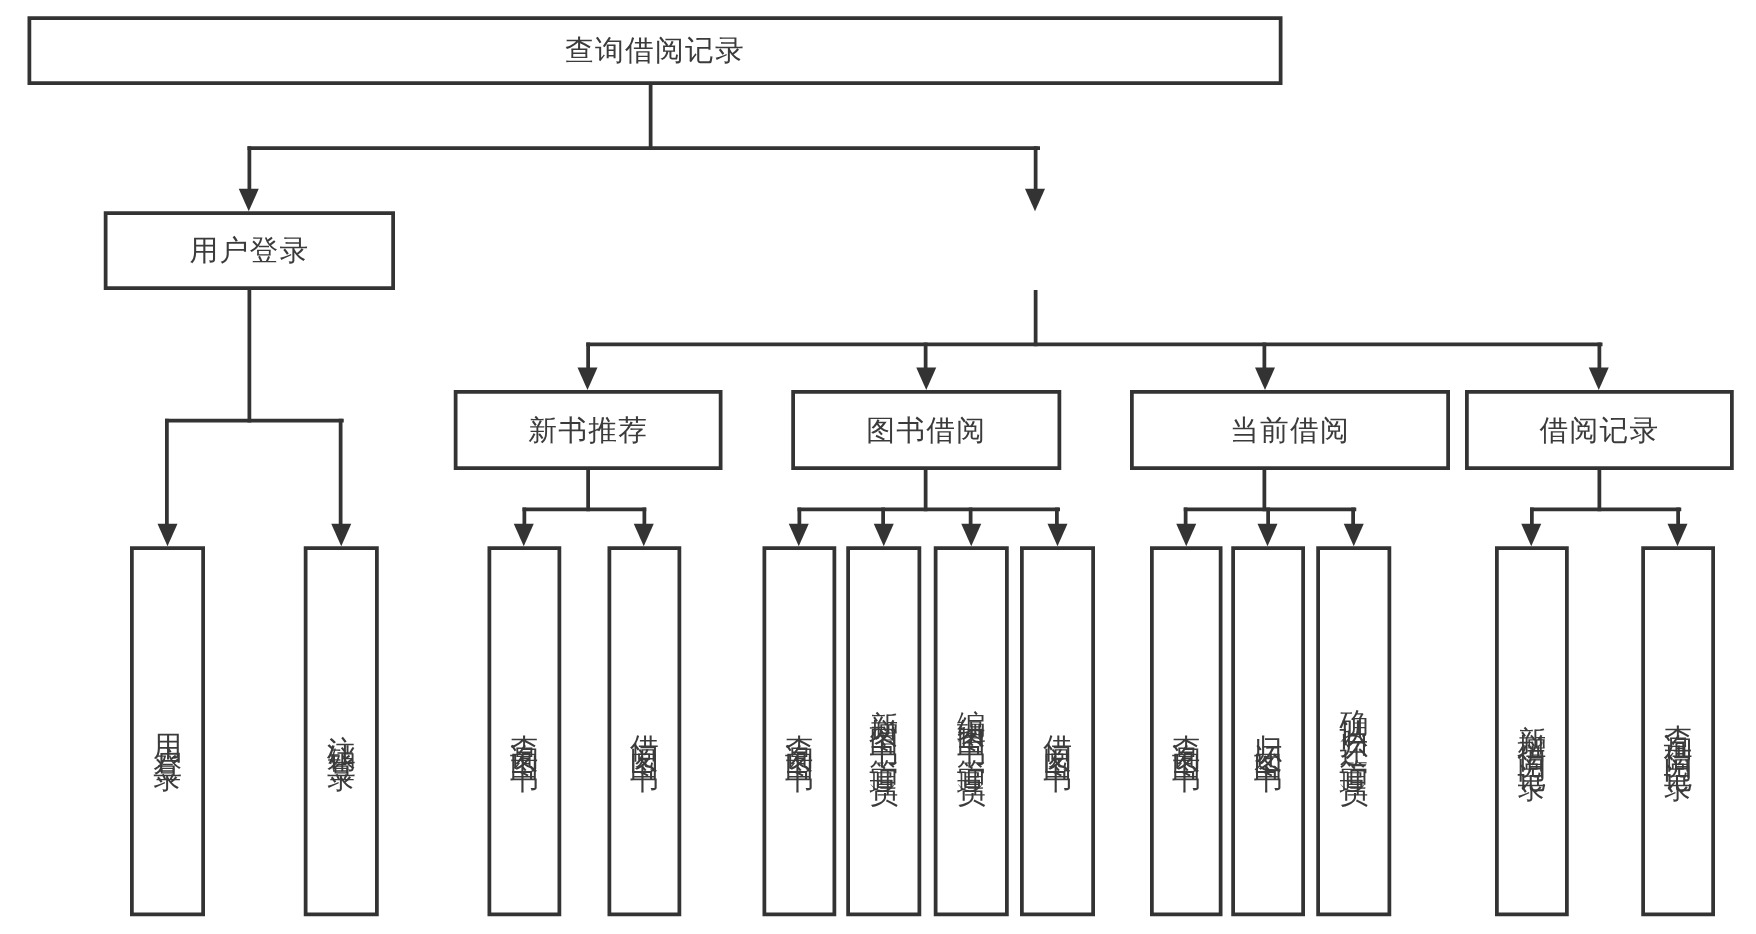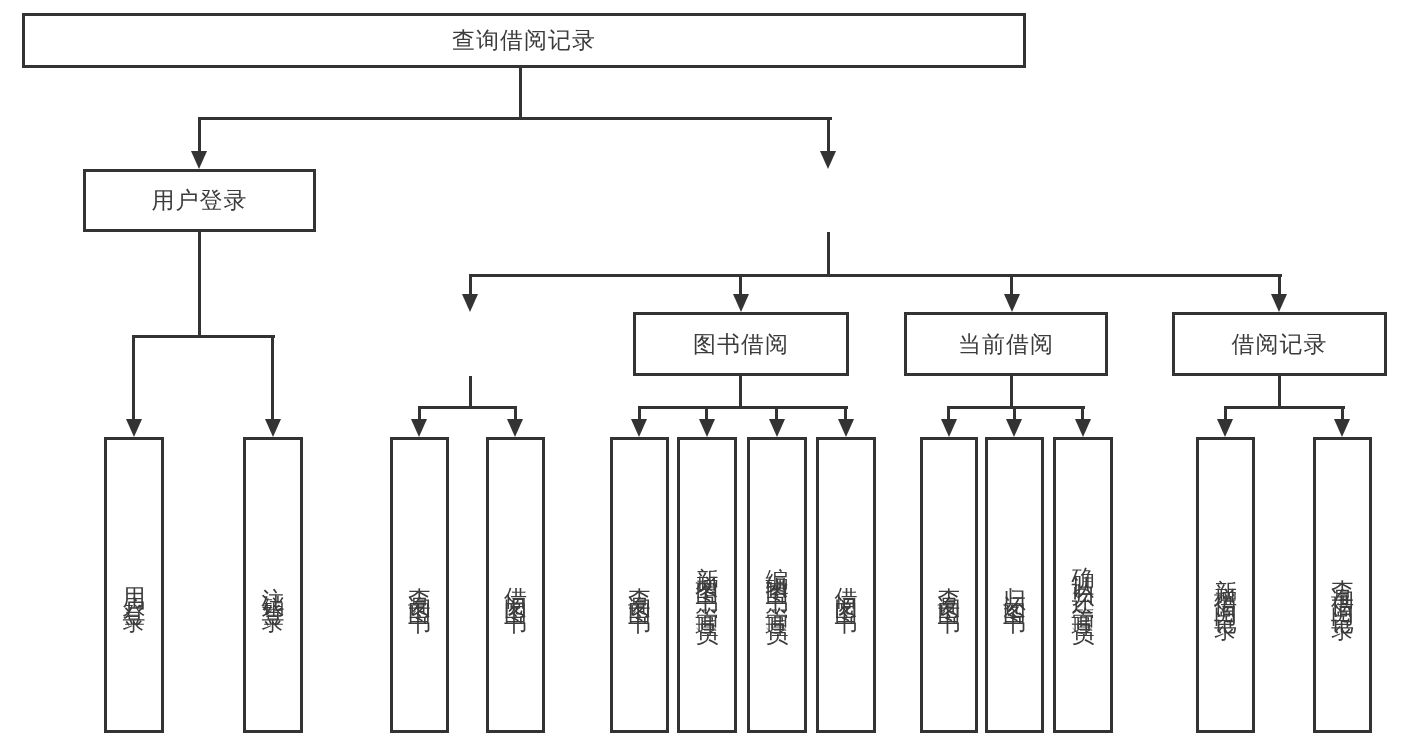--- a/index.html
+++ b/index.html
@@ -60,24 +60,27 @@
   <div class="line" style="left:469px;top:274px;width:813px;height:3px;"></div>
   <div class="line" style="left:469px;top:274px;width:3px;height:24px;"></div>
   <div class="arrow" style="left:462px;top:294px;"></div>
   <div class="line" style="left:739px;top:274px;width:3px;height:24px;"></div>
   <div class="arrow" style="left:733px;top:294px;"></div>
   <div class="line" style="left:1010px;top:274px;width:3px;height:24px;"></div>
   <div class="arrow" style="left:1004px;top:294px;"></div>
   <div class="line" style="left:1278px;top:274px;width:3px;height:24px;"></div>
   <div class="arrow" style="left:1271px;top:294px;"></div>
 
+  <div class="box" style="left:363px;top:312px;width:215px;height:64px;">
+    <span class="hlabel">新书推荐</span>
+  </div>
   <div class="box" style="left:633px;top:312px;width:216px;height:64px;">
     <span class="hlabel">图书借阅</span>
   </div>
-  <div class="box" style="left:904px;top:312px;width:204px;height:64px;">
+  <div class="box" style="left:904px;top:312px;width:256px;height:64px;">
     <span class="hlabel">当前借阅</span>
   </div>
   <div class="box" style="left:1172px;top:312px;width:215px;height:64px;">
     <span class="hlabel">借阅记录</span>
   </div>
 
   <div class="line" style="left:469px;top:376px;width:3px;height:33px;"></div>
   <div class="line" style="left:418px;top:406px;width:99px;height:3px;"></div>
   <div class="line" style="left:418px;top:406px;width:3px;height:17px;"></div>
   <div class="arrow" style="left:411px;top:419px;"></div>

